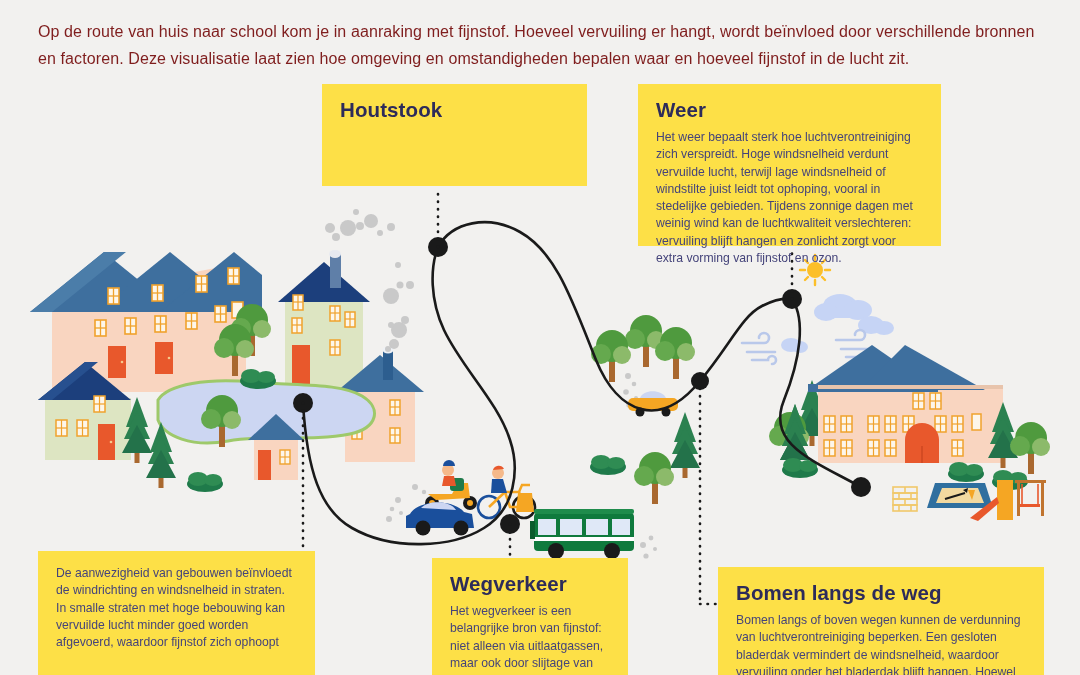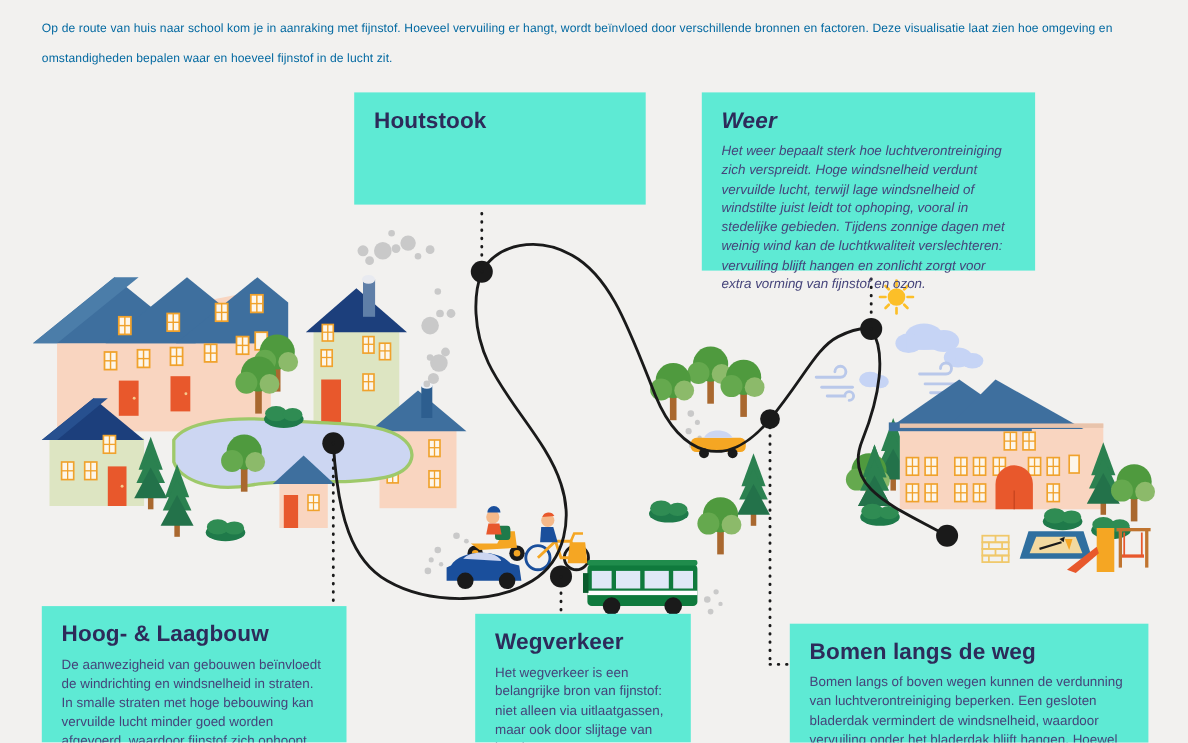--- a/index.html
+++ b/index.html
@@ -7,34 +7,34 @@
     width:1080px;height:675px;overflow:hidden;position:relative;
     background:#f2f1ef;
     font-family:"Liberation Sans", sans-serif;
     color:#3b3a6b;
   }
   #stage{position:absolute;inset:0;width:1080px;height:675px;}
 
   
   .intro{
     position:absolute;left:38px;top:2px;width:1010px;
-    font-size:11px;line-height:27px;color:#0369a1;
+    font-size:16px;line-height:27px;color:#7f1d1d;
     letter-spacing:.1px;
   }
 
   
-  .card{position:absolute;background:#5eead4;padding:14px 18px 16px 18px;box-sizing:border-box;}
+  .card{position:absolute;background:#fde047;padding:14px 18px 16px 18px;box-sizing:border-box;}
   .card h2{
     margin:0 0 7px 0;font-size:20.5px;line-height:24px;font-weight:bold;
     color:#2d2b5a;letter-spacing:.1px;
   }
   .card p{margin:0;font-size:12.2px;line-height:17.3px;color:#45447a;}
 
   #card-houtstook{left:322px;top:84px;width:265px;height:102px;}
-  #card-weer{left:638px;top:84px;width:303px;height:162px;font-style:italic;}
+  #card-weer{left:638px;top:84px;width:303px;height:162px;}
   #card-hoogbouw{left:38px;top:551px;width:277px;height:124px;}
   #card-wegverkeer{left:432px;top:558px;width:196px;height:117px;}
   #card-bomen{left:718px;top:567px;width:326px;height:124px;}
 
   
   svg#art{position:absolute;left:0;top:0;width:1080px;height:675px;}
 </style>
 </head>
 <body>
 
@@ -493,21 +493,20 @@
   <div class="card" id="card-houtstook">
     <h2>Houtstook</h2>
   </div>
 
   <div class="card" id="card-weer">
     <h2>Weer</h2>
     <p>Het weer bepaalt sterk hoe luchtverontreiniging zich verspreidt. Hoge windsnelheid verdunt vervuilde lucht, terwijl lage windsnelheid of windstilte juist leidt tot ophoping, vooral in stedelijke gebieden. Tijdens zonnige dagen met weinig wind kan de luchtkwaliteit verslechteren: vervuiling blijft hangen en zonlicht zorgt voor extra vorming van fijnstof en ozon.</p>
   </div>
 
   <div class="card" id="card-hoogbouw">
-    <h2>Hoog- &amp; Laagbouw</h2>
     <p>De aanwezigheid van gebouwen beïnvloedt de windrichting en windsnelheid in straten. In smalle straten met hoge bebouwing kan vervuilde lucht minder goed worden afgevoerd, waardoor fijnstof zich ophoopt</p>
   </div>
 
   <div class="card" id="card-wegverkeer">
     <h2>Wegverkeer</h2>
     <p>Het wegverkeer is een belangrijke bron van fijnstof: niet alleen via uitlaatgassen, maar ook door slijtage van banden,</p>
   </div>
 
   <div class="card" id="card-bomen">
     <h2>Bomen langs de weg</h2>

